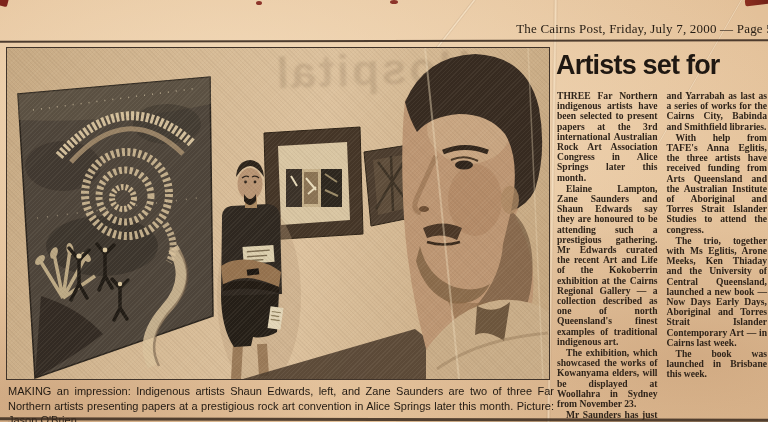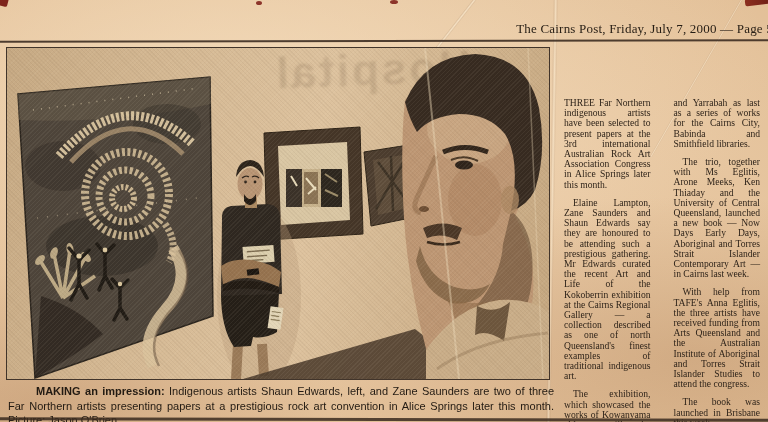--- a/index.html
+++ b/index.html
@@ -30,27 +30,27 @@
   .photo .grain{position:absolute;inset:0;pointer-events:none;
     background:
       repeating-linear-gradient(45deg, rgba(80,60,40,.06) 0 1px, rgba(0,0,0,0) 1px 3px),
       repeating-linear-gradient(-45deg, rgba(255,242,216,.06) 0 1px, rgba(0,0,0,0) 1px 3px);}
   .ghost{position:absolute;left:104px;top:0px;width:360px;font:700 44px "Liberation Sans",sans-serif;
     color:rgba(100,78,55,.17);transform:scaleX(-1) rotate(2deg);filter:blur(1.3px);letter-spacing:3px;pointer-events:none;}
   .photo svg{position:absolute;left:0;top:0;}
 
   .caption{position:absolute;left:8px;top:384px;width:546px;font:11px/14.5px "Liberation Sans",sans-serif;
     color:#221a12;text-align:justify;}
-  .caption .lead{font-weight:700;margin-left:28px;}
+  .caption .lead{font-weight:400;}
 
   .article{position:absolute;left:556px;top:44px;width:212px;color:#2f241a;}
   .article h1{margin:3px 0 7px 0;font:700 27px/36px "Liberation Sans",sans-serif;letter-spacing:-.8px;color:#1f1812;white-space:nowrap;}
   .cols{display:flex;gap:7px;}
   .col{width:103px;font:9.6px/10.2px "Liberation Serif",serif;text-align:justify;}
-  .col p{margin:8px;text-indent:9px;}
+  .col p{margin:1px;text-indent:9px;font-weight:bold;}
   .col p.noindent{text-indent:0;}
 </style>
 </head>
 <body>
 
 <div class="page">
 
   <div class="crease tr"></div>
   <div class="crease rcol"></div>
   <div class="crease mid"></div>
@@ -171,31 +171,31 @@
 
       <path d="M418,0 L452,331" stroke="#ecd9b8" stroke-width="2" opacity=".45"></path>
       <path d="M521,0 L536,331" stroke="#ecd9b8" stroke-width="1.5" opacity=".35"></path>
     </svg>
     <div class="grain"></div>
   </div>
 
   <div class="caption"><span class="lead">MAKING an impression:</span><span> Indigenous artists Shaun Edwards, left, and Zane Saunders are two of three Far Northern artists presenting papers at a prestigious rock art convention in Alice Springs later this month. Picture: Jason O'Brien</span></div>
 
   <div class="article">
-    <h1><br></h1>
+    <h1><span>Artists set for</span><br></h1>
     <div class="cols">
       <div class="col">
         <p class="noindent">THREE Far Northern indigenous artists have been selected to present papers at the 3rd international Australian Rock Art Association Congress in Alice Springs later this month.</p>
         <p>Elaine Lampton, Zane Saunders and Shaun Edwards say they are honoured to be attending such a prestigious gathering. Mr Edwards curated the recent Art and Life of the Kokoberrin exhibition at the Cairns Regional Gallery — a collection described as one of north Queensland's finest examples of traditional indigenous art.</p>
         <p>The exhibition, which showcased the works of Kowanyama elders, will be displayed at Woollahra in Sydney from November 23.</p>
         <p>Mr Saunders has just finished a number of mural workshops with Grafton Arts in Cairns</p>
       </div>
       <div class="col">
         <p class="noindent">and Yarrabah as last as a series of works for the Cairns City, Babinda and Smithfield libraries.</p>
+        <p>With help from TAFE's Anna Eglitis, the three artists have received funding from Arts Queensland and the Australian Institute of Aboriginal and Torres Strait Islander Studies to attend the congress.</p>
         <p>The trio, together with Ms Eglitis, Arone Meeks, Ken Thiaday and the University of Central Queensland, launched a new book — Now Days Early Days, Aboriginal and Torres Strait Islander Contemporary Art — in Cairns last week.</p>
-        <p>With help from TAFE's Anna Eglitis, the three artists have received funding from Arts Queensland and the Australian Institute of Aboriginal and Torres Strait Islander Studies to attend the congress.</p>
         <p>The book was launched in Brisbane this week.</p>
       </div>
     </div>
   </div>
 
   <div class="rule-bottom"></div>
 </div>
 
 </body></html>

